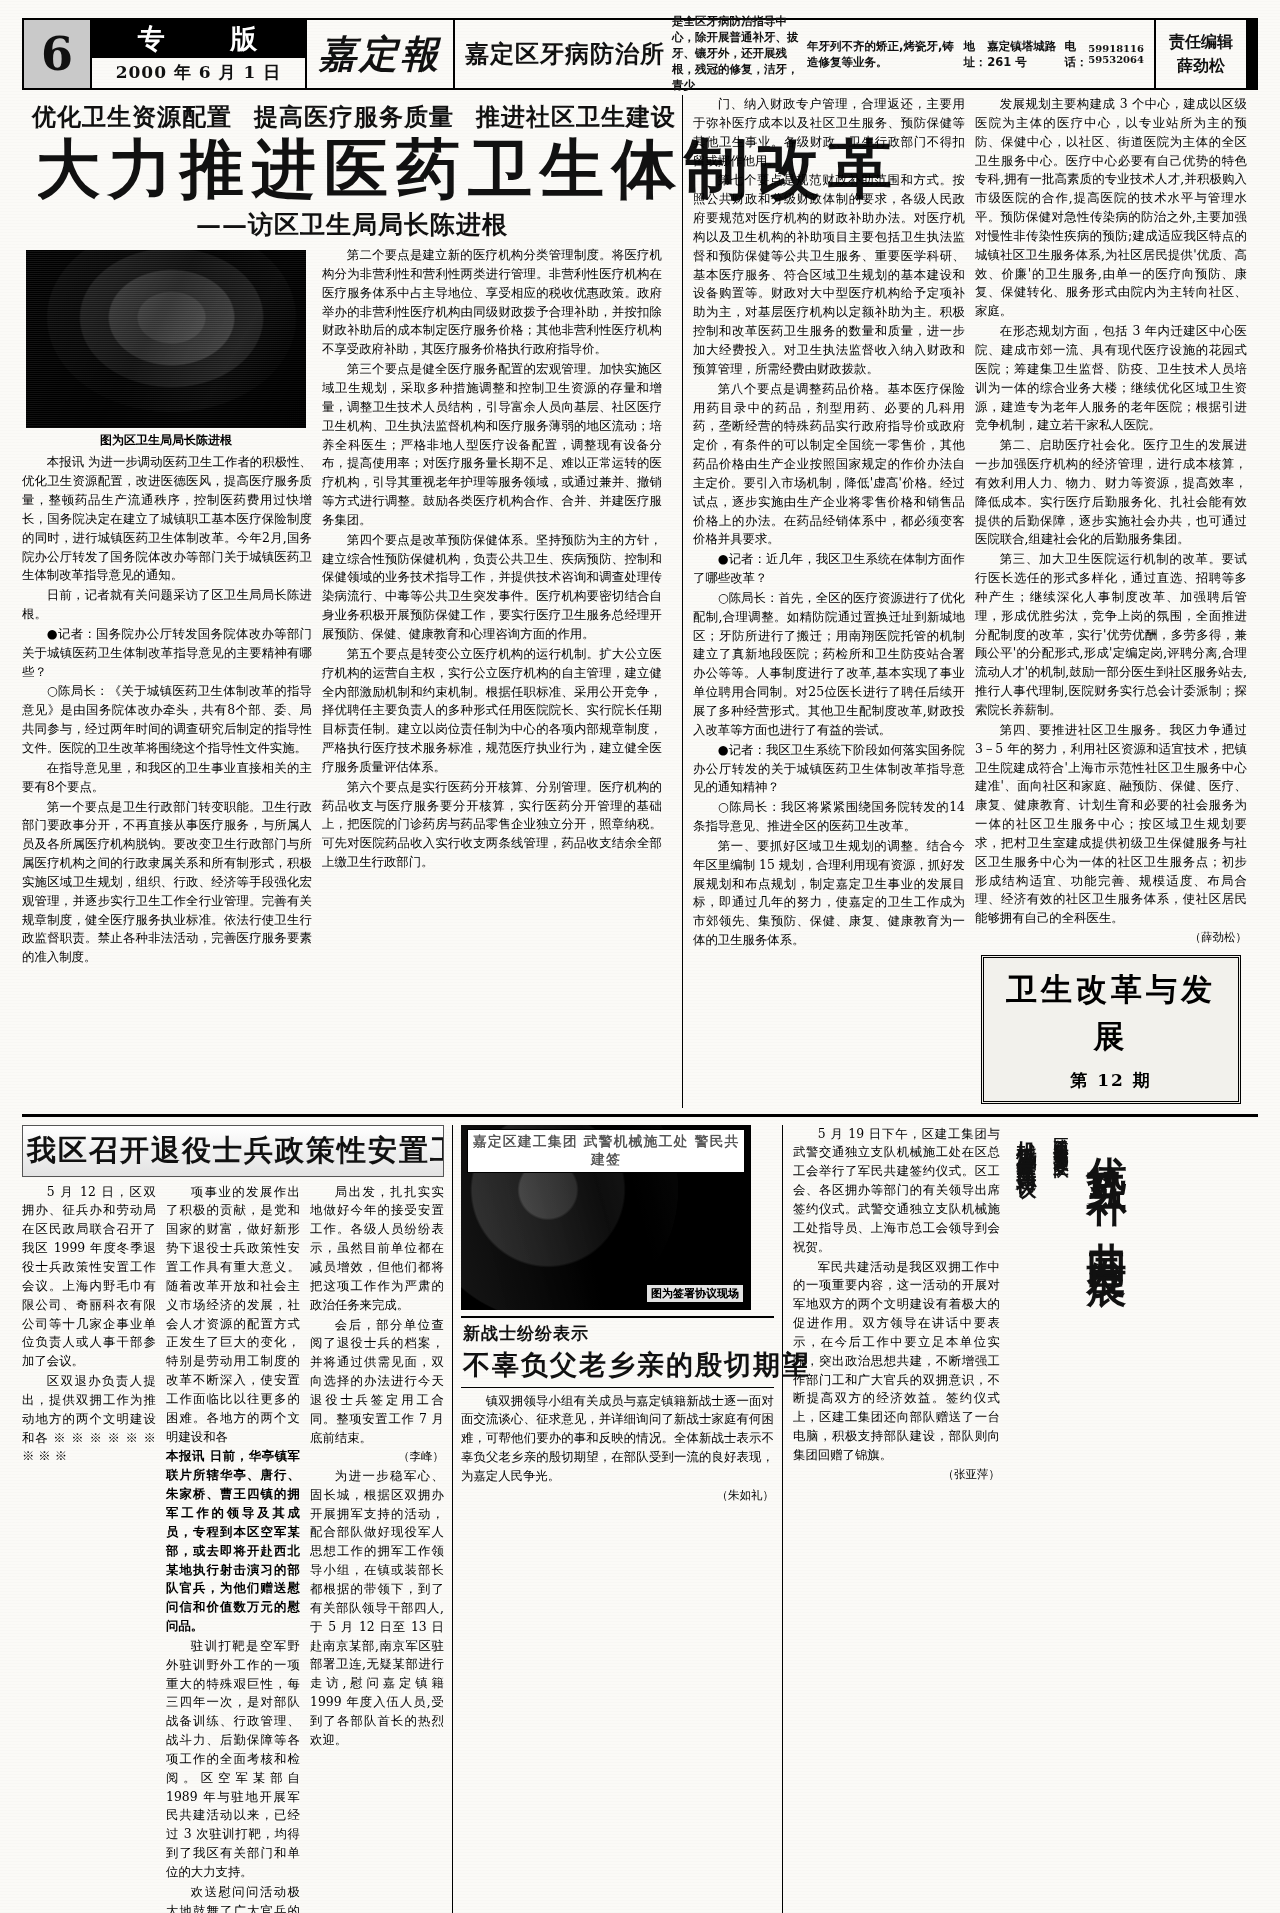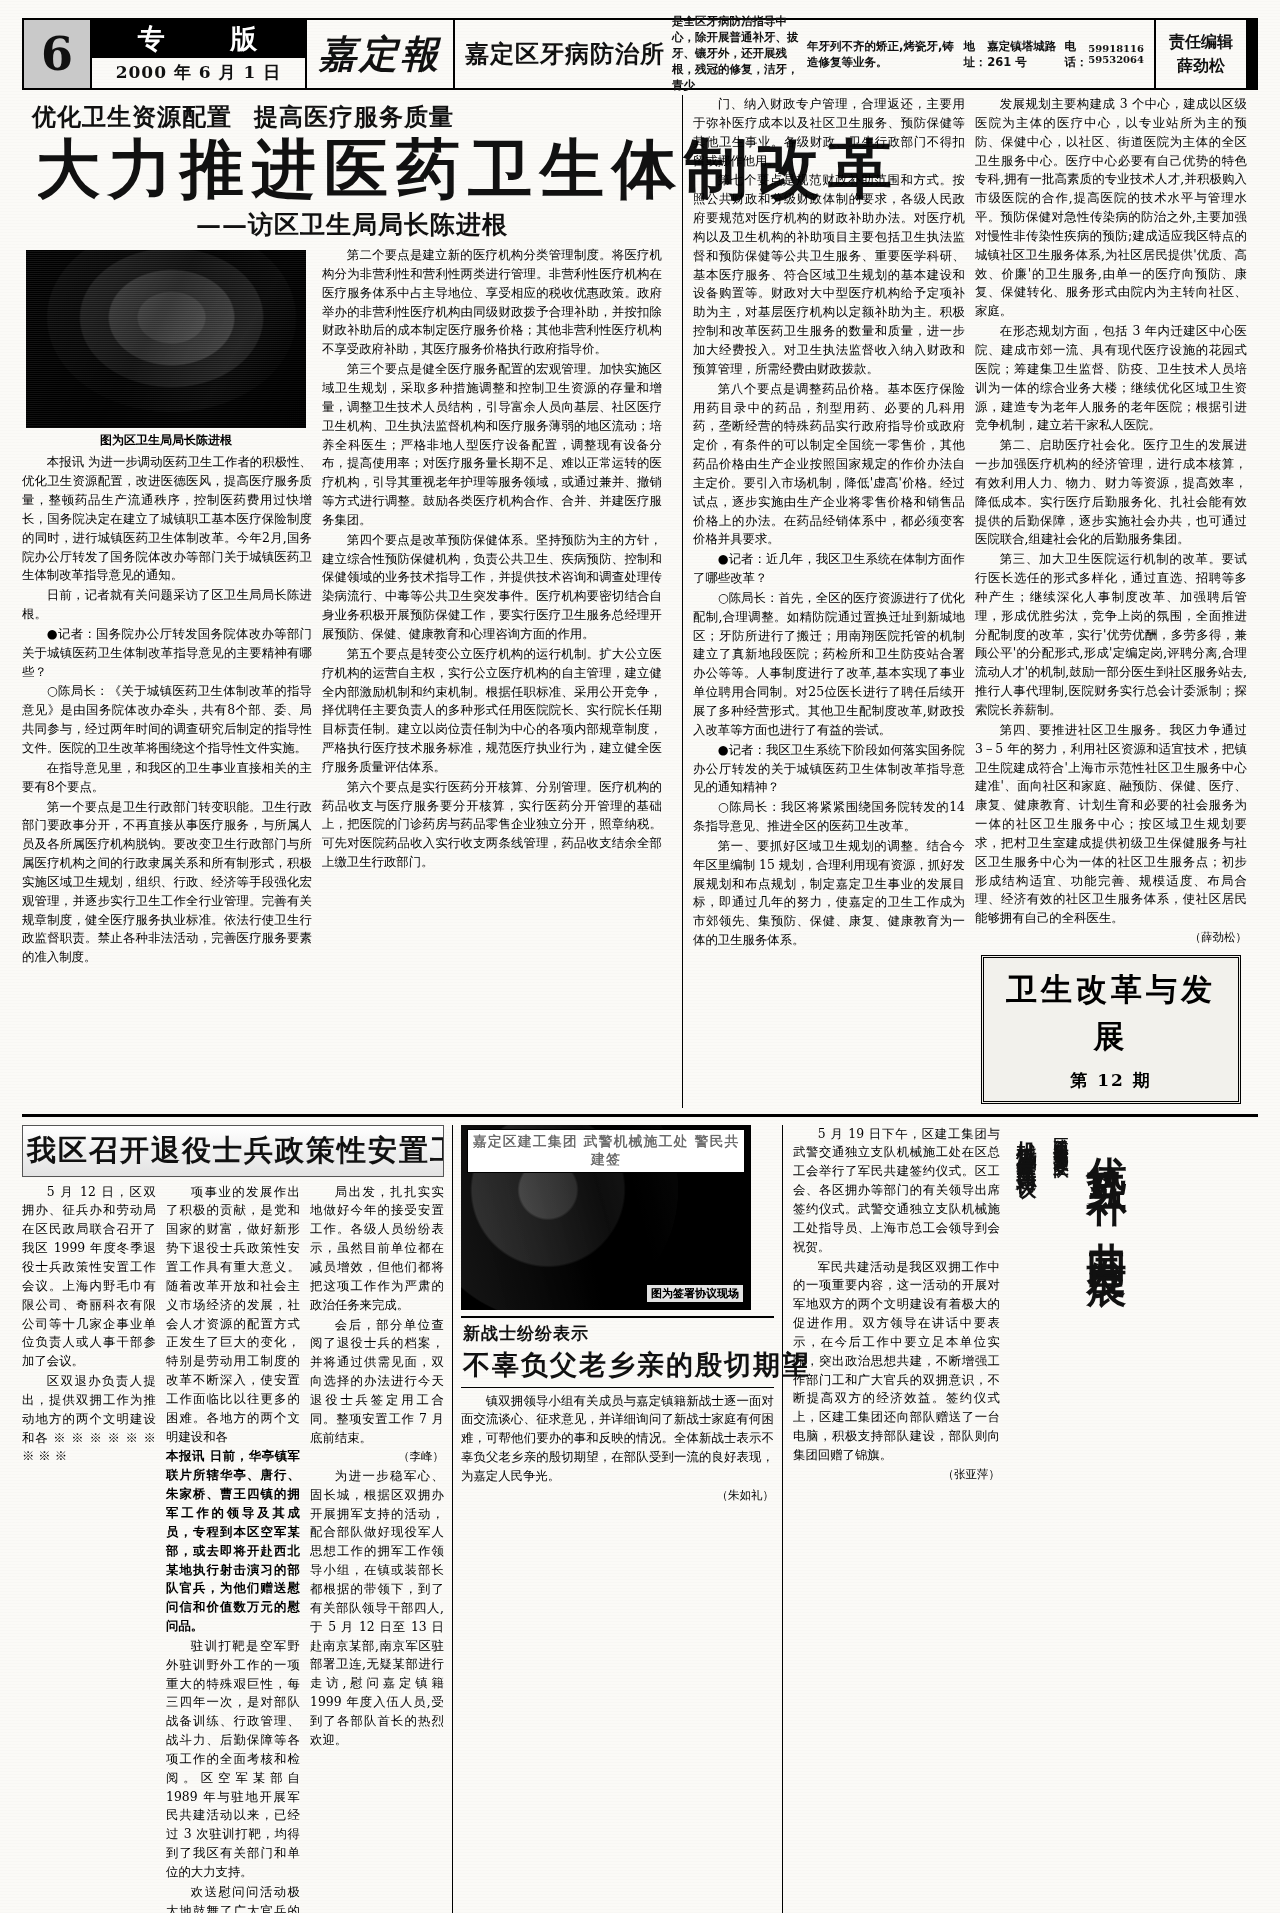--- a/index.html
+++ b/index.html
@@ -188,21 +188,21 @@
     width: 290px; height: 185px;
     background:
       radial-gradient(circle at 30% 35%, #efece7 0 12%, #9b958d 13% 32%, #57534d 33% 55%, #201e1c 56% 100%),
       linear-gradient(75deg, #7d786f, #3a3733 50%, #6b665f);
     background-blend-mode: multiply;
     filter: grayscale(1) contrast(1.2);
     position: relative; overflow: hidden;
   }
   .photo2-banner {
     position: absolute; top: 4px; left: 6px; right: 6px;
-    background: #fff; color: #8b5cf6;
+    background: #fff; color: #0f766e;
     font-size: 14px; font-weight: 900; text-align: center;
     padding: 3px 0; letter-spacing: 1px;
     border: 1px solid #000;
   }
   .photo2-cap {
     position: absolute; bottom: 8px; right: 8px;
     background: rgba(255,255,255,0.82); color:#000;
     font-size: 11px; font-weight: 700; padding: 1px 4px;
   }
 
@@ -262,20 +262,21 @@
       <div>责任编辑</div>
       <div>薛劲松</div>
     </div>
   </div>
 
   <div class="top-region">
     <div class="top-left">
       <div class="lead-kicker">
         <span>优化卫生资源配置</span>
         <span>提高医疗服务质量</span>
+        <span>推进社区卫生建设</span>
       </div>
       <div class="lead-head">大力推进医药卫生体制改革</div>
       <div class="lead-sub">——访区卫生局局长陈进根</div>
 
       <div class="cols">
         <div class="col" style="width:290px">
           <div class="photo"></div>
           <div class="photo-cap">图为区卫生局局长陈进根</div>
           <p>本报讯  为进一步调动医药卫生工作者的积极性、优化卫生资源配置，改进医德医风，提高医疗服务质量，整顿药品生产流通秩序，控制医药费用过快增长，国务院决定在建立了城镇职工基本医疗保险制度的同时，进行城镇医药卫生体制改革。今年2月,国务院办公厅转发了国务院体改办等部门关于城镇医药卫生体制改革指导意见的通知。</p>
           <p>日前，记者就有关问题采访了区卫生局局长陈进根。</p>

